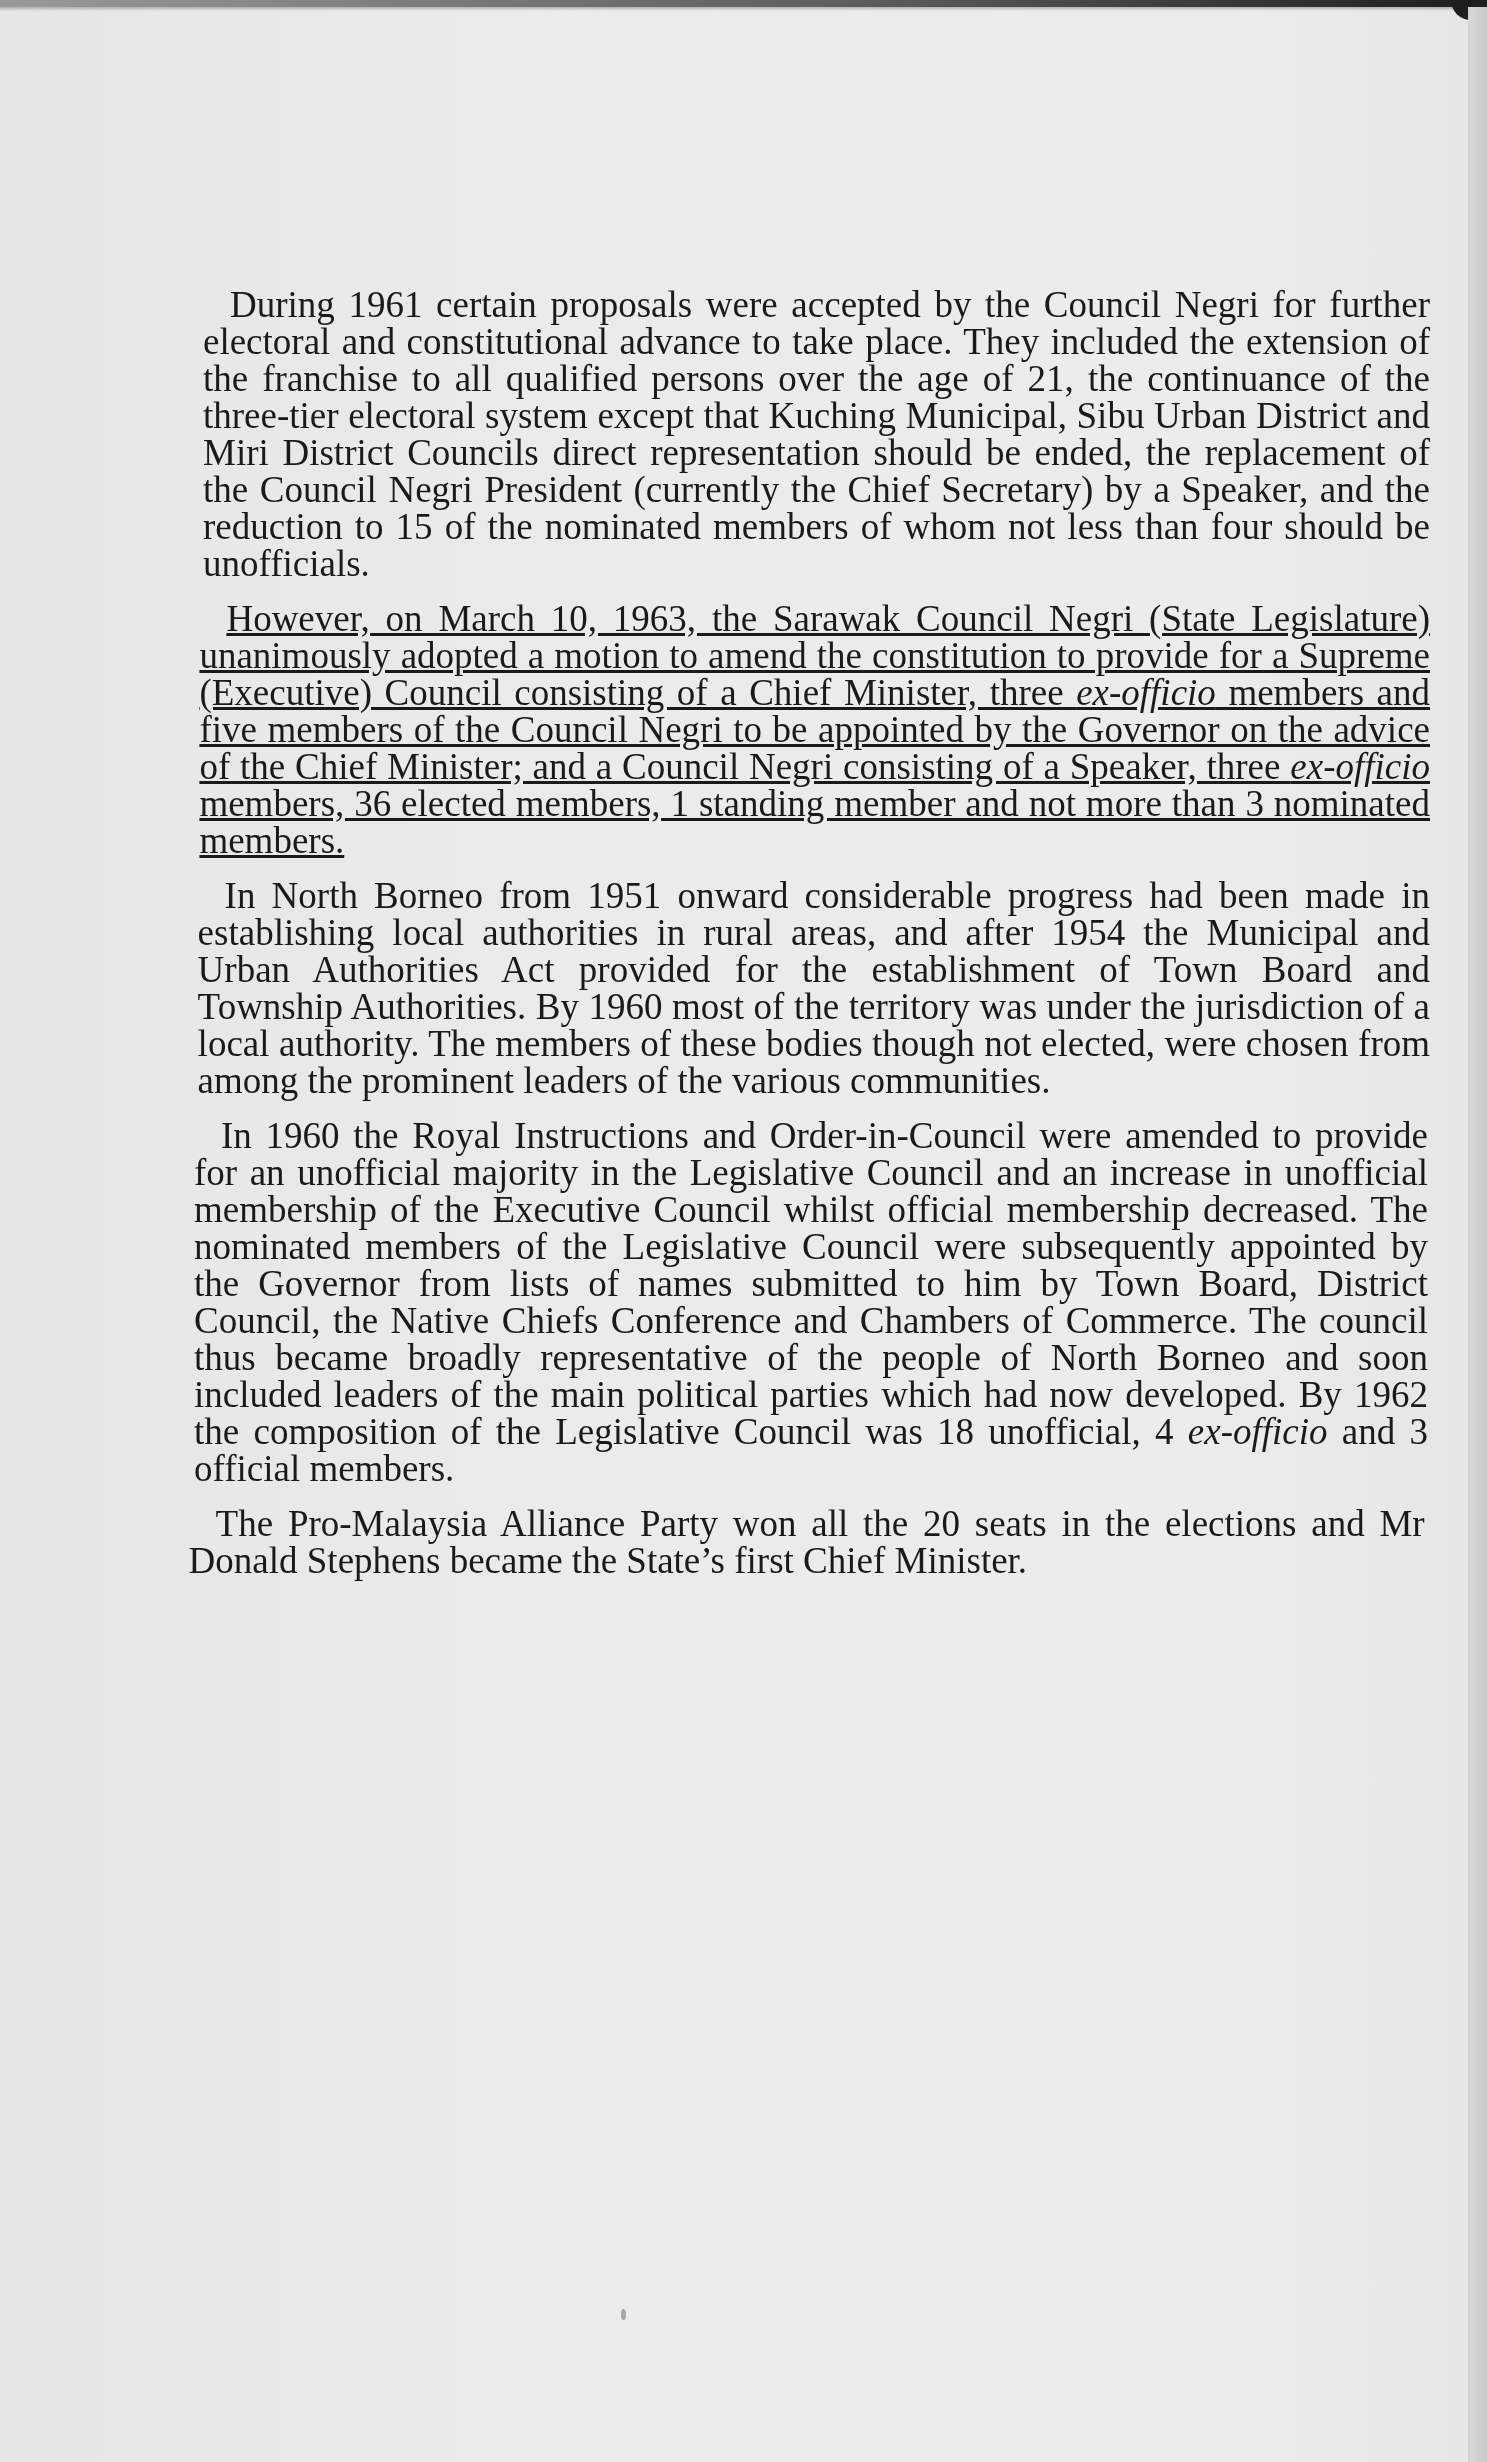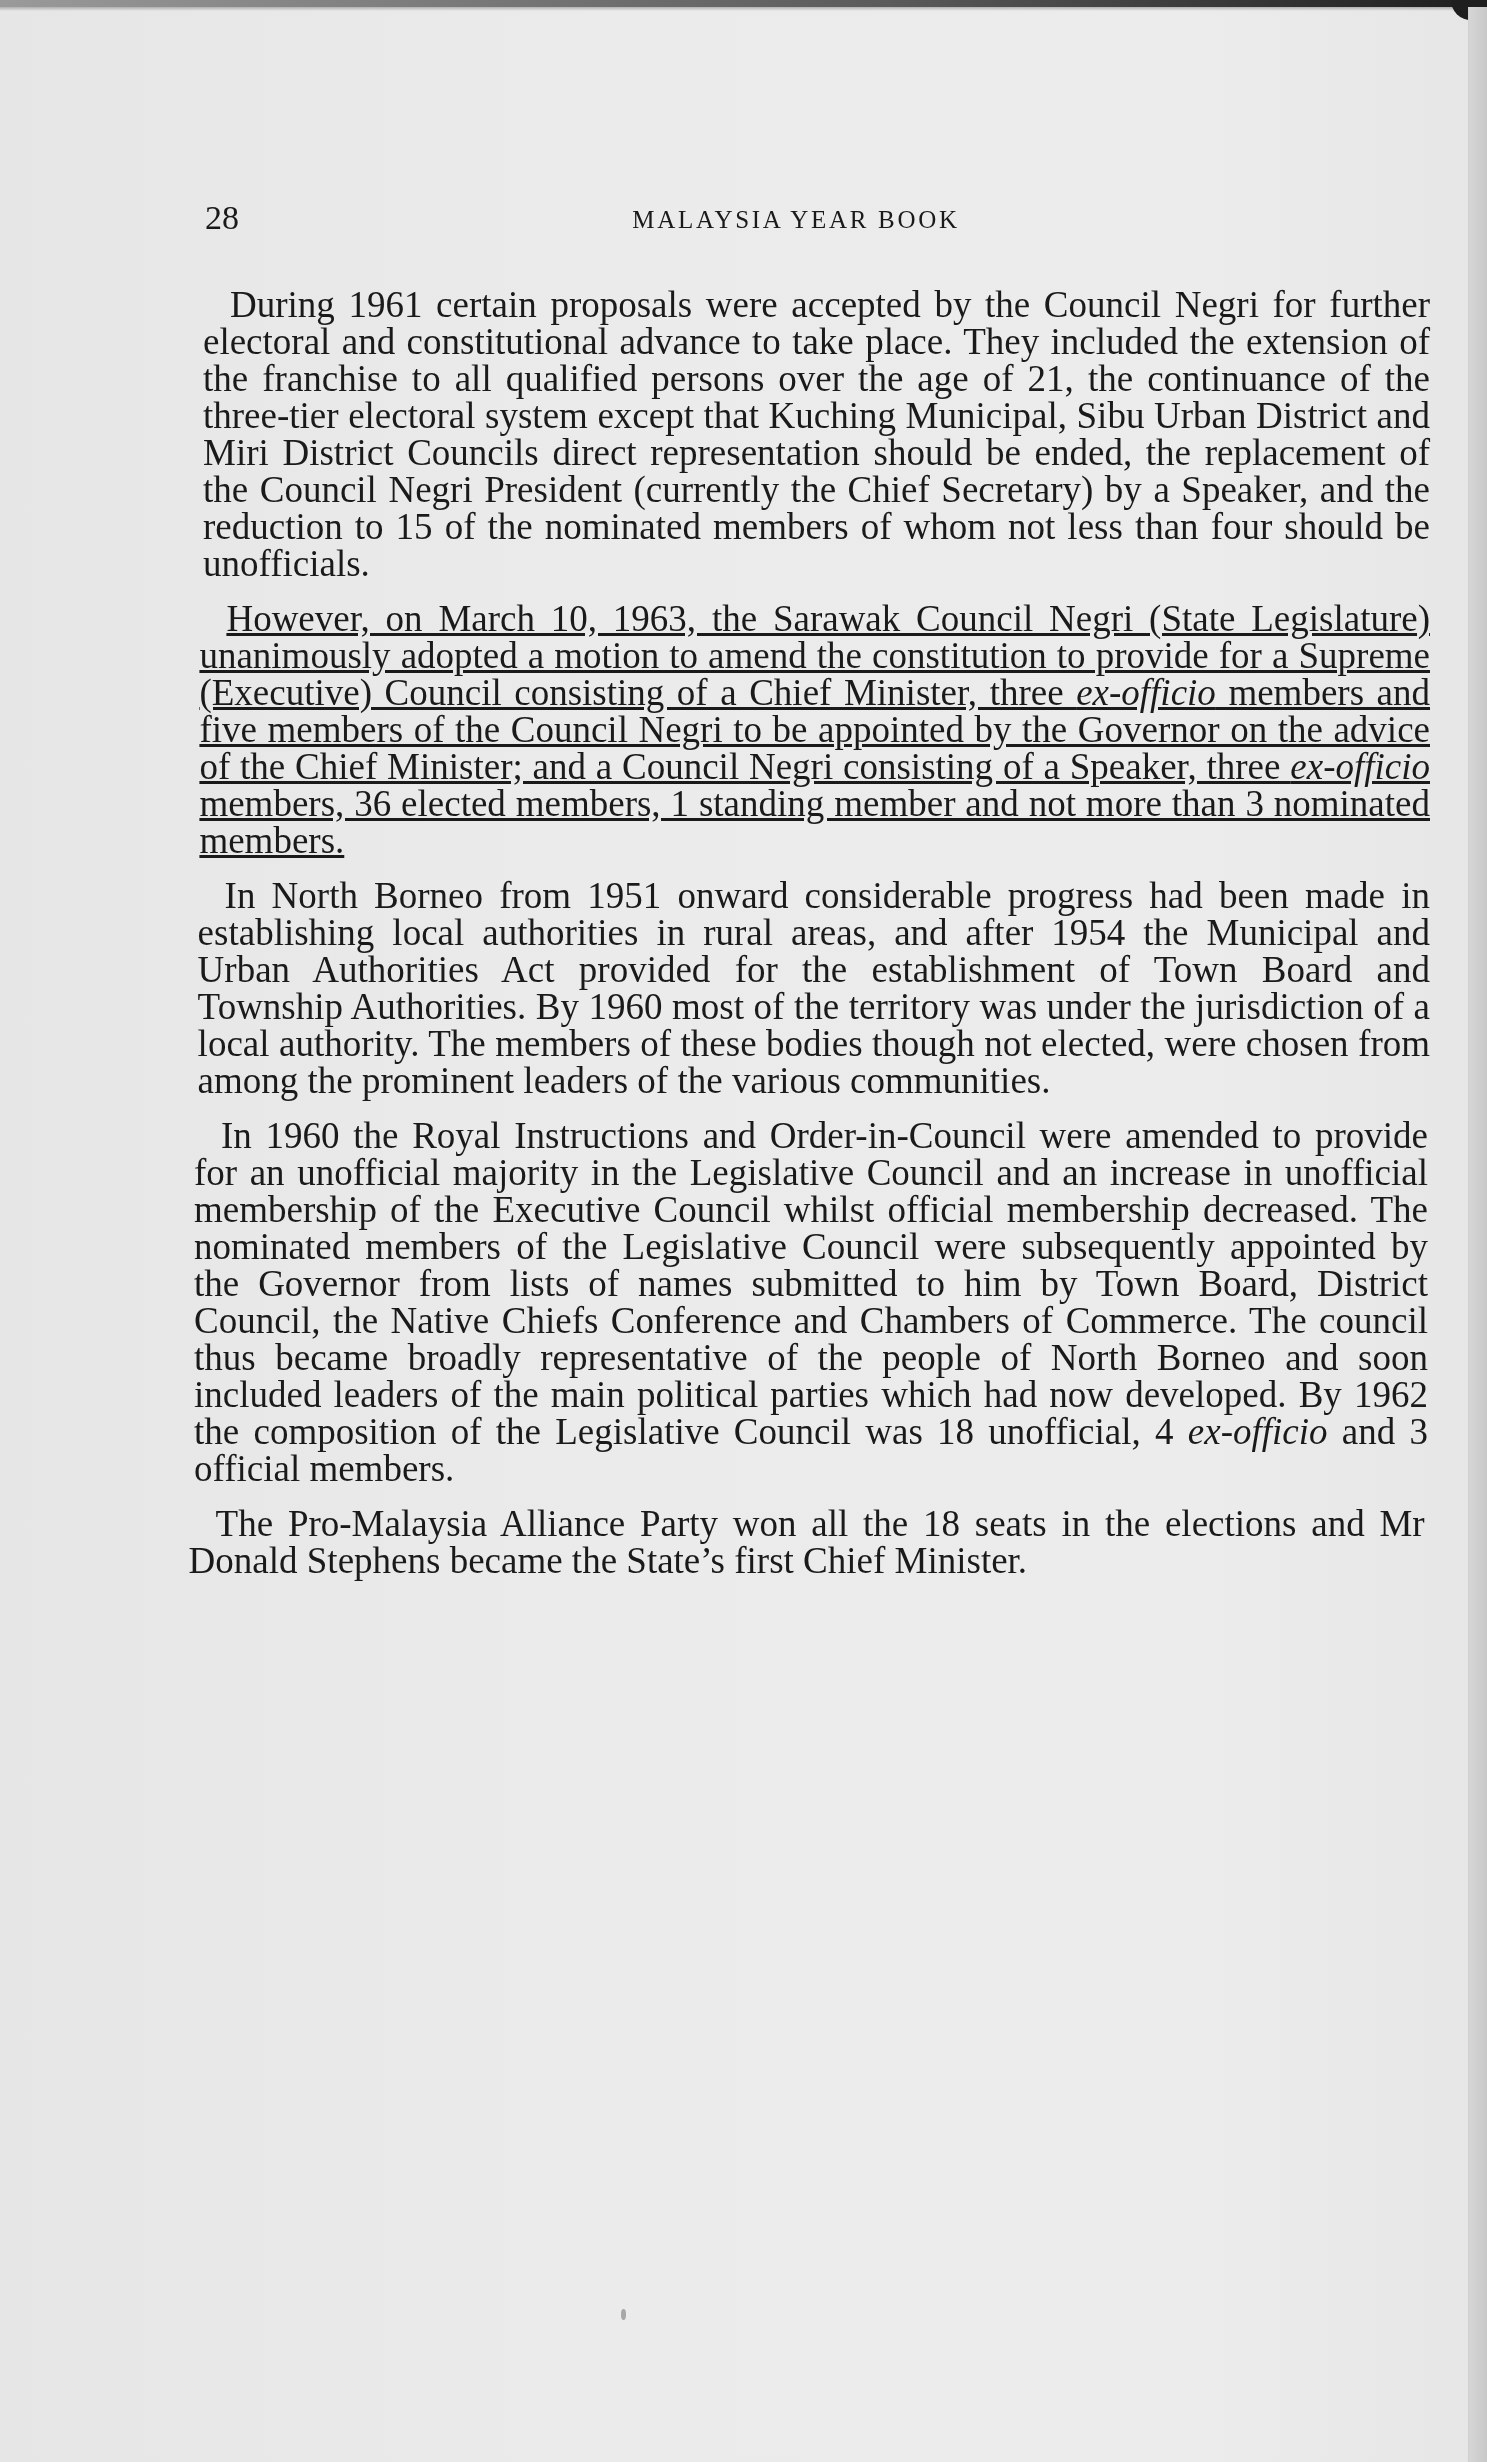--- a/index.html
+++ b/index.html
@@ -120,30 +120,24 @@
   </style>
 </head>
 <body>
 
 <div class="page">
   <div class="top-edge"></div>
   <div class="top-edge-shadow"></div>
   <div class="right-corner"></div>
   <div class="right-strip"></div>
 
-  <div class="running-head">
-    <div class="page-number">28</div>
-    <div class="book-title">
-      <span>MALAYSIA YEAR BOOK</span>
-    </div>
-  </div>
 
   <div class="body-text">
     <p class="para p1"><span>During 1961 certain proposals were accepted by the Council Negri for further electoral and constitutional advance to take place. They included the extension of the franchise to all qualified persons over the age of 21, the conti­nuance of the three-tier electoral system except that Kuching Municipal, Sibu Urban District and Miri District Councils direct representation should be ended, the replacement of the Council Negri President (currently the Chief Secretary) by a Speaker, and the reduction to 15 of the nominated members of whom not less than four should be unofficials.</span></p>
     <p class="para p2"><span>However, on March 10, 1963, the Sarawak Council Negri (State Legis­lature) unanimously adopted a motion to amend the constitution to provide for a Supreme (Executive) Council consisting of a Chief Minister, three </span><i>ex-officio</i><span> members and five members of the Council Negri to be appointed by the Governor on the advice of the Chief Minister; and a Council Negri consisting of a Speaker, three </span><i>ex-officio</i><span> members, 36 elected members, 1 standing member and not more than 3 nominated members.</span></p>
     <p class="para p4"><span>In North Borneo from 1951 onward considerable progress had been made in establishing local authorities in rural areas, and after 1954 the Municipal and Urban Authorities Act provided for the establishment of Town Board and Township Authorities. By 1960 most of the territory was under the jurisdiction of a local authority. The members of these bodies though not elected, were chosen from among the prominent leaders of the various communities.</span></p>
     <p class="para p5"><span>In 1960 the Royal Instructions and Order-in-Council were amended to provide for an unofficial majority in the Legislative Council and an increase in unofficial membership of the Executive Council whilst official membership decreased. The nominated members of the Legislative Council were sub­sequently appointed by the Governor from lists of names submitted to him by Town Board, District Council, the Native Chiefs Conference and Chambers of Commerce. The council thus became broadly representative of the people of North Borneo and soon included leaders of the main political parties which had now developed. By 1962 the composition of the Legislative Council was 18 unofficial, 4 </span><i>ex-officio</i><span> and 3 official members.</span></p>
-    <p class="para p7"><span>The Pro-Malaysia Alliance Party won all the 18 seats in the elections and Mr Donald Stephens became the State’s first Chief Minister.</span></p>
+    <p class="para p7"><span>The Pro-Malaysia Alliance Party won all the 20 seats in the elections and Mr Donald Stephens became the State’s first Chief Minister.</span></p>
   </div>
 
   <div class="speck" style="left:621px; top:2309px;"></div>
 </div>
 
 
 </body></html>

